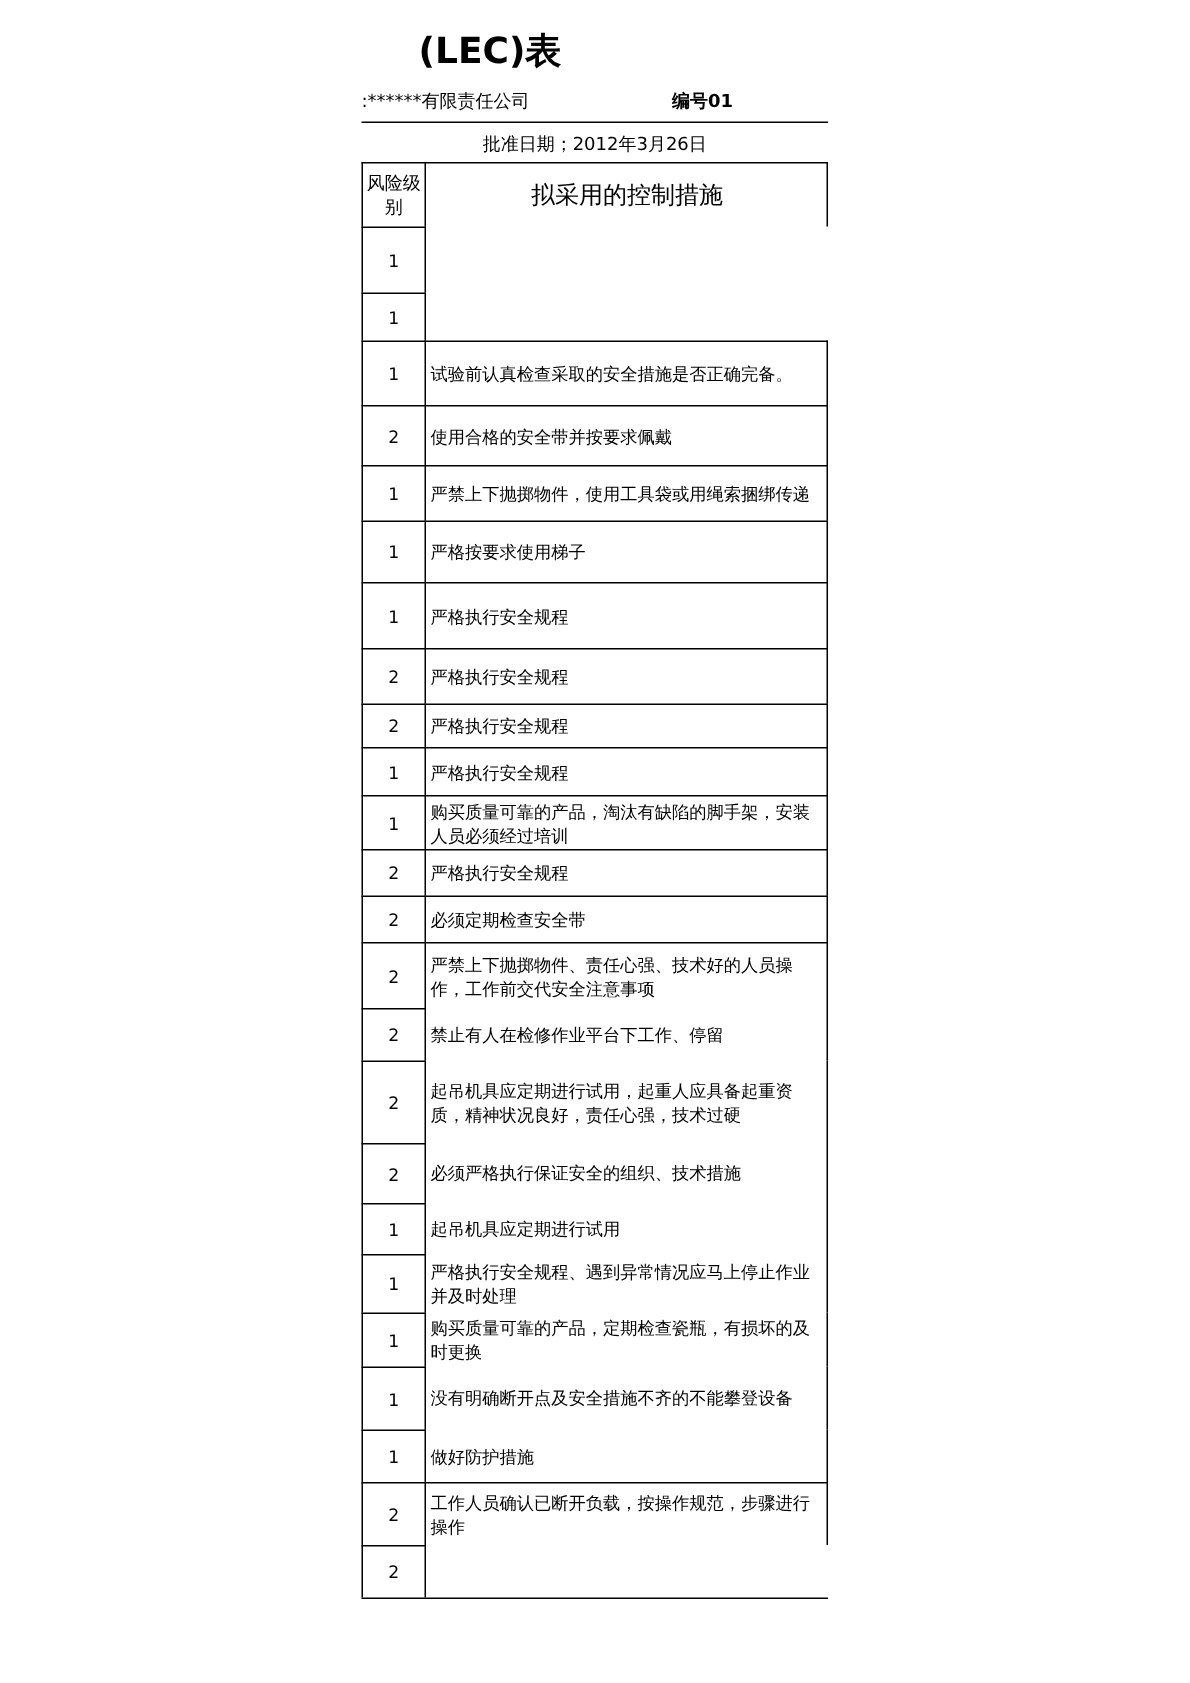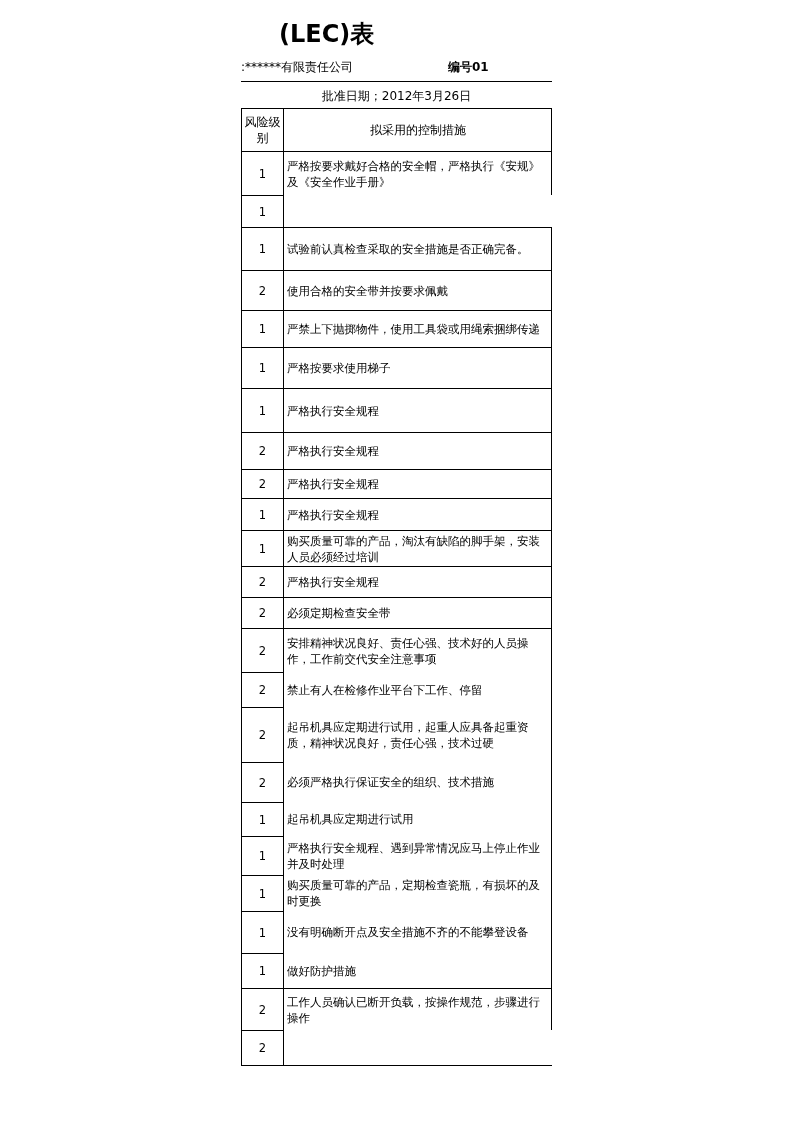--- a/index.html
+++ b/index.html
@@ -11,41 +11,40 @@
   .rule{position:absolute;left:241px;top:81px;width:311px;height:1px;background:#000;}
   .date{position:absolute;left:241px;top:88px;width:311px;text-align:center;font-size:12px;}
   .table{position:absolute;left:241px;top:108px;width:311px;}
   .row{position:absolute;left:0;width:311px;}
   .lcell{position:absolute;left:0;top:0;bottom:0;width:43px;border-left:1px solid #000;border-right:1px solid #000;
          border-top:1px solid #000;display:flex;align-items:center;justify-content:center;font-size:11.5px;box-sizing:border-box;}
   .rcell{position:absolute;left:43px;top:0;bottom:0;right:0;border-right:1px solid #000;border-top:1px solid #000;
          display:flex;align-items:center;padding:0 2px 0 3px;font-size:11.5px;line-height:16px;box-sizing:border-box;}
   .rcell.nob{border-top:none;}
   .hdr .lcell{text-align:center;line-height:16px;font-size:12px;}
-  .hdr .rcell{justify-content:center;font-size:12px;}
+  .hdr .rcell{justify-content:center;font-size:16px;}
   .bottom{position:absolute;left:241px;top:1065px;width:311px;height:1px;background:#000;}
 </style>
 </head>
 <body>
 
 <div class="title">(LEC)表</div>
 <div class="company">:******有限责任公司</div>
 <div class="code">编号01</div>
 <div class="rule"></div>
 <div class="date">批准日期；2012年3月26日</div>
 
 <div class="table">
   <div class="row hdr" style="top:0;height:43px;">
     <div class="lcell">风险级别</div>
     <div class="rcell">拟采用的控制措施</div>
   </div>
 
   <div class="row" style="top:43px;height:44px;">
     <div class="lcell">1</div>
-    <div class="rcell">严格按要求戴好合格的安全帽，严格执行《安规》及《安全作业手册》</div>
   </div>
   <div class="row" style="top:87px;height:32px;">
     <div class="lcell">1</div>
   </div>
   <div class="row" style="top:119px;height:43px;">
     <div class="lcell">1</div>
     <div class="rcell">试验前认真检查采取的安全措施是否正确完备。</div>
   </div>
   <div class="row" style="top:162px;height:40px;">
     <div class="lcell">2</div>
@@ -82,21 +81,21 @@
   <div class="row" style="top:458px;height:31px;">
     <div class="lcell">2</div>
     <div class="rcell">严格执行安全规程</div>
   </div>
   <div class="row" style="top:489px;height:31px;">
     <div class="lcell">2</div>
     <div class="rcell">必须定期检查安全带</div>
   </div>
   <div class="row" style="top:520px;height:44px;">
     <div class="lcell">2</div>
-    <div class="rcell">安排精神状况良好、责任心强、技术好的人员操作，工作前交代安全注意事项</div>
+    <div class="rcell">严禁上下抛掷物件、责任心强、技术好的人员操作，工作前交代安全注意事项</div>
   </div>
   <div class="row" style="top:564px;height:35px;">
     <div class="lcell">2</div>
     <div class="rcell nob">禁止有人在检修作业平台下工作、停留</div>
   </div>
   <div class="row" style="top:599px;height:55px;">
     <div class="lcell">2</div>
     <div class="rcell nob">起吊机具应定期进行试用，起重人应具备起重资质，精神状况良好，责任心强，技术过硬</div>
   </div>
   <div class="row" style="top:654px;height:40px;">

